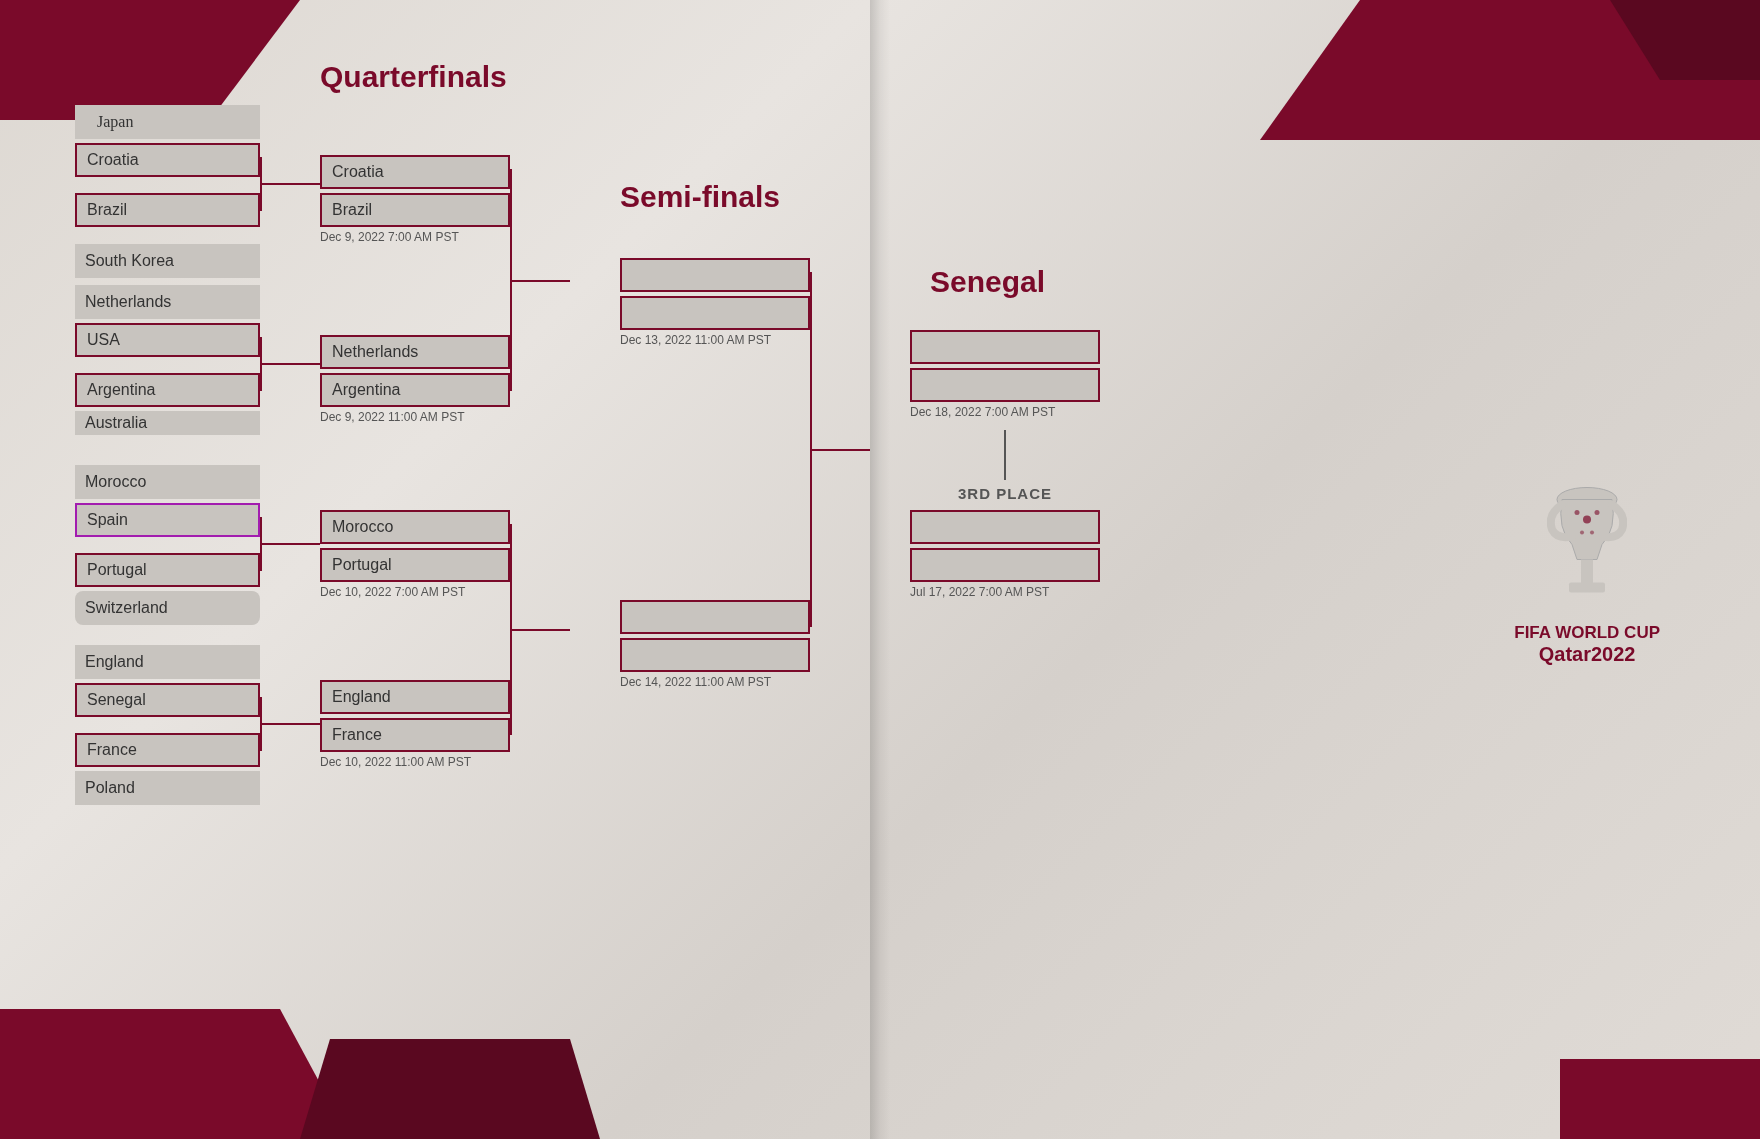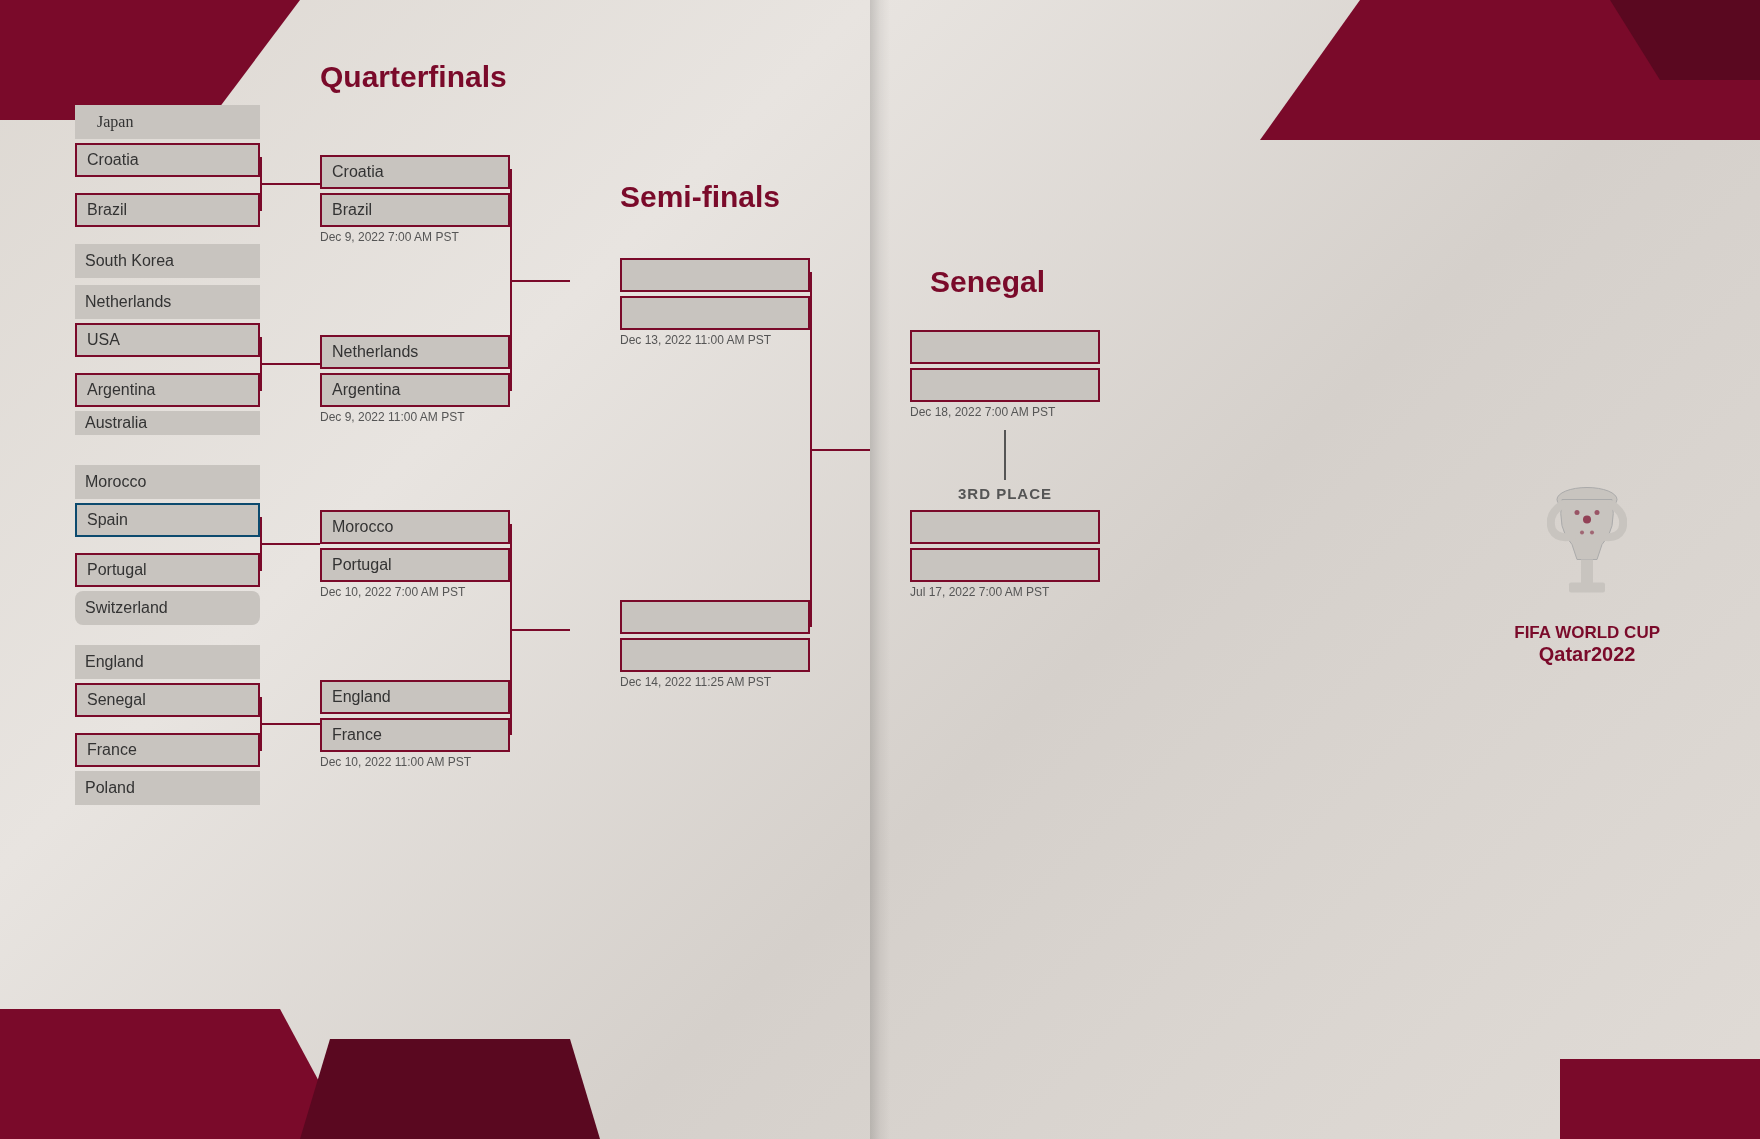--- a/index.html
+++ b/index.html
@@ -107,21 +107,21 @@
   <div style="position:absolute; left:75px; top:143px; background:#c8c4bf; width:185px; height:34px; display:flex; align-items:center; padding:0 10px; font-size:16px; color:#333; font-family:Arial,sans-serif; border:2px solid #7a0a2a;">Croatia</div>
   <div style="position:absolute; left:75px; top:193px; background:#c8c4bf; width:185px; height:34px; display:flex; align-items:center; padding:0 10px; font-size:16px; color:#333; font-family:Arial,sans-serif; border:2px solid #7a0a2a;">Brazil</div>
   <div style="position:absolute; left:75px; top:244px; background:#c8c4bf; width:185px; height:34px; display:flex; align-items:center; padding:0 10px; font-size:16px; color:#333; font-family:Arial,sans-serif;">South Korea</div>
 
   <div style="position:absolute; left:75px; top:285px; background:#c8c4bf; width:185px; height:34px; display:flex; align-items:center; padding:0 10px; font-size:16px; color:#333; font-family:Arial,sans-serif;">Netherlands</div>
   <div style="position:absolute; left:75px; top:323px; background:#c8c4bf; width:185px; height:34px; display:flex; align-items:center; padding:0 10px; font-size:16px; color:#333; font-family:Arial,sans-serif; border:2px solid #7a0a2a;">USA</div>
   <div style="position:absolute; left:75px; top:373px; background:#c8c4bf; width:185px; height:34px; display:flex; align-items:center; padding:0 10px; font-size:16px; color:#333; font-family:Arial,sans-serif; border:2px solid #7a0a2a;">Argentina</div>
   <div style="position:absolute; left:75px; top:411px; background:#c8c4bf; width:185px; height:24px; display:flex; align-items:center; padding:0 10px; font-size:16px; color:#333; font-family:Arial,sans-serif;">Australia</div>
 
   <div style="position:absolute; left:75px; top:465px; background:#c8c4bf; width:185px; height:34px; display:flex; align-items:center; padding:0 10px; font-size:16px; color:#333; font-family:Arial,sans-serif;">Morocco</div>
-  <div style="position:absolute; left:75px; top:503px; background:#c8c4bf; width:185px; height:34px; display:flex; align-items:center; padding:0 10px; font-size:16px; color:#333; font-family:Arial,sans-serif; border:2px solid #0c4a6e;">Spain</div>
+  <div style="position:absolute; left:75px; top:503px; background:#c8c4bf; width:185px; height:34px; display:flex; align-items:center; padding:0 10px; font-size:16px; color:#333; font-family:Arial,sans-serif; border:2px solid #a21caf;">Spain</div>
   <div style="position:absolute; left:75px; top:553px; background:#c8c4bf; width:185px; height:34px; display:flex; align-items:center; padding:0 10px; font-size:16px; color:#333; font-family:Arial,sans-serif; border:2px solid #7a0a2a;">Portugal</div>
   <div style="position:absolute; left:75px; top:591px; background:#c8c4bf; width:185px; height:34px; display:flex; align-items:center; padding:0 10px; font-size:16px; color:#333; font-family:Arial,sans-serif;border-radius:8px;">Switzerland</div>
 
   <div style="position:absolute; left:75px; top:645px; background:#c8c4bf; width:185px; height:34px; display:flex; align-items:center; padding:0 10px; font-size:16px; color:#333; font-family:Arial,sans-serif;">England</div>
   <div style="position:absolute; left:75px; top:683px; background:#c8c4bf; width:185px; height:34px; display:flex; align-items:center; padding:0 10px; font-size:16px; color:#333; font-family:Arial,sans-serif; border:2px solid #7a0a2a;">Senegal</div>
   <div style="position:absolute; left:75px; top:733px; background:#c8c4bf; width:185px; height:34px; display:flex; align-items:center; padding:0 10px; font-size:16px; color:#333; font-family:Arial,sans-serif; border:2px solid #7a0a2a;">France</div>
   <div style="position:absolute; left:75px; top:771px; background:#c8c4bf; width:185px; height:34px; display:flex; align-items:center; padding:0 10px; font-size:16px; color:#333; font-family:Arial,sans-serif;">Poland</div>
 
   <div style="position:absolute; left:260px; top:157px; width:2px; height:54px; background:#7a0a2a;"></div>
 
@@ -157,21 +157,21 @@
 
   <div style="position:absolute; left:510px; top:524px; width:2px; height:211px; background:#7a0a2a;"></div>
   <div style="position:absolute; left:510px; top:629px; width:60px; height:2px; background:#7a0a2a;"></div>
 
   <div style="position:absolute; left:620px; top:258px; background:#c8c4bf; width:190px; height:34px; border:2px solid #7a0a2a;"></div>
   <div style="position:absolute; left:620px; top:296px; background:#c8c4bf; width:190px; height:34px; border:2px solid #7a0a2a;"></div>
   <div style="position:absolute; left:620px; top:333px; font-size:12px; color:#555; font-family:Arial,sans-serif;">Dec 13, 2022 11:00 AM PST</div>
 
   <div style="position:absolute; left:620px; top:600px; background:#c8c4bf; width:190px; height:34px; border:2px solid #7a0a2a;"></div>
   <div style="position:absolute; left:620px; top:638px; background:#c8c4bf; width:190px; height:34px; border:2px solid #7a0a2a;"></div>
-  <div style="position:absolute; left:620px; top:675px; font-size:12px; color:#555; font-family:Arial,sans-serif;">Dec 14, 2022 11:25 AM PST</div>
+  <div style="position:absolute; left:620px; top:675px; font-size:12px; color:#555; font-family:Arial,sans-serif;">Dec 14, 2022 11:00 AM PST</div>
 
   <div style="position:absolute; left:810px; top:272px; width:2px; height:355px; background:#7a0a2a;"></div>
   <div style="position:absolute; left:810px; top:449px; width:60px; height:2px; background:#7a0a2a;"></div>
 
   <div style="position:absolute; left:910px; top:330px; background:#c8c4bf; width:190px; height:34px; border:2px solid #7a0a2a;"></div>
   <div style="position:absolute; left:910px; top:368px; background:#c8c4bf; width:190px; height:34px; border:2px solid #7a0a2a;"></div>
   <div style="position:absolute; left:910px; top:405px; font-size:12px; color:#555; font-family:Arial,sans-serif;">Dec 18, 2022 7:00 AM PST</div>
 
   <div style="position:absolute; left:1004px; top:430px; width:2px; height:50px; background:#555;"></div>
 

